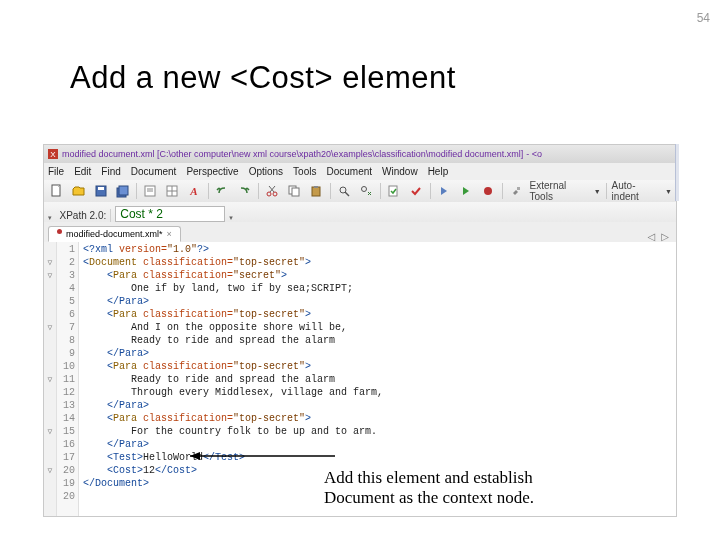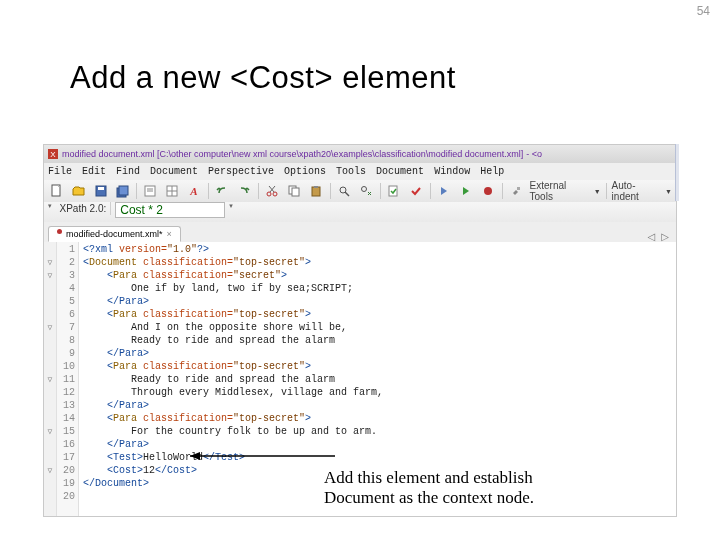--- a/index.html
+++ b/index.html
@@ -6,21 +6,21 @@
     margin: 0;
     width: 720px;
     height: 540px;
     background: #fff;
     font-family: Arial, Helvetica, sans-serif;
     position: relative;
     overflow: hidden;
   }
   .page-num {
     position: absolute;
-    top: 4px;
+    top: 11px;
     right: 10px;
     font-size: 12px;
     color: #9a9a9a;
   }
   .slide-title {
     position: absolute;
     top: 60px;
     left: 70px;
     font-family: Verdana, Geneva, sans-serif;
     font-size: 31px;
@@ -58,21 +58,20 @@
   .titlebar .icon svg { width: 12px; height: 12px; }
   .menubar {
     display: flex;
     align-items: center;
     height: 17px;
     background: #efefef;
     font-size: 10px;
     color: #222;
     padding: 0 4px;
     gap: 10px;
-    font-family: Liberation Mono, monospace;
   }
   .toolbar {
     display: flex;
     align-items: center;
     height: 22px;
     background: linear-gradient(#f6f6f6,#e6e6e6);
     padding: 0 4px;
     gap: 5px;
     font-size: 10px;
     color: #444;
@@ -85,21 +84,21 @@
     justify-content: center;
     border-radius: 2px;
   }
   .sep {
     width: 1px;
     height: 16px;
     background: #c8c8c8;
   }
   .xpath-row {
     display: flex;
-    align-items: flex-start;
+    align-items: flex-end;
     height: 20px;
     background: linear-gradient(#f6f6f6,#eaeaea);
     font-size: 10px;
     gap: 4px;
     padding: 0 4px;
   }
   .xpath-label {
     color: #333;
     padding: 1px 4px;
     border-right: 1px solid #cfcfcf;

